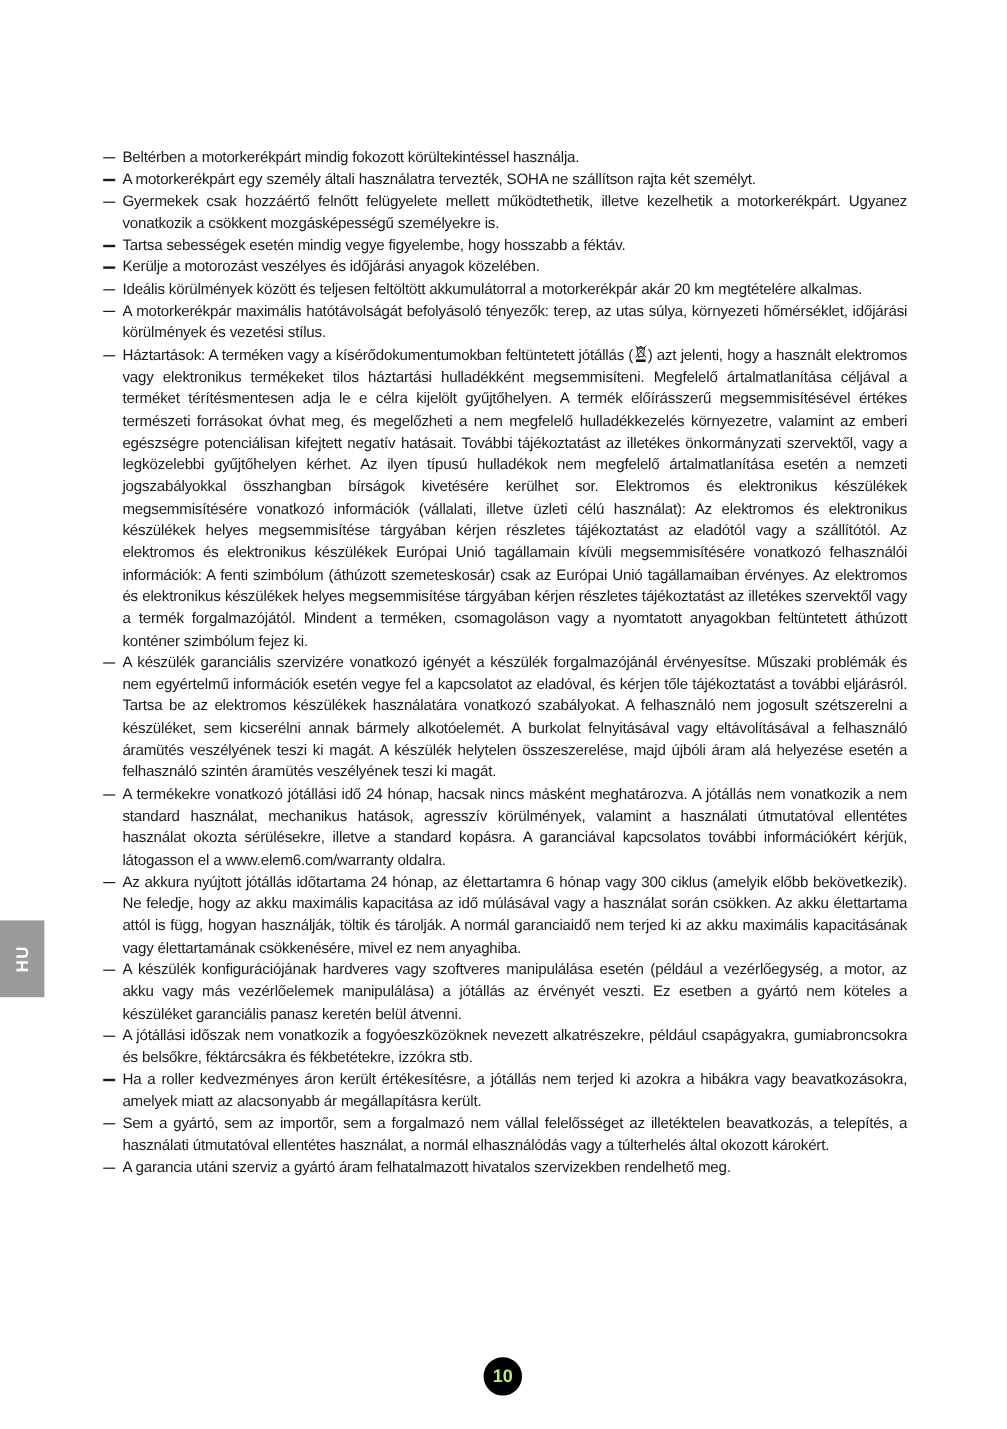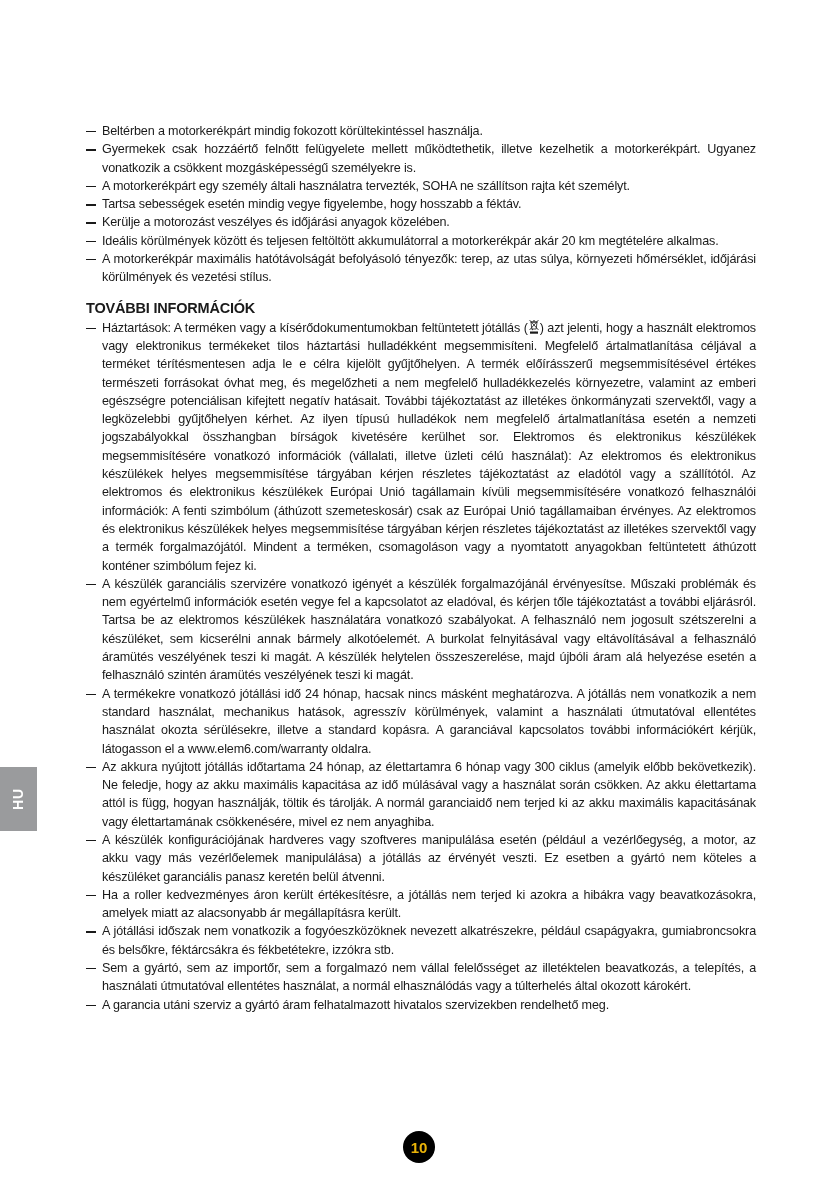--- a/index.html
+++ b/index.html
@@ -81,63 +81,62 @@
       letter-spacing: 1px;
     }
     .page-number {
       position: absolute;
       left: 403px;
       top: 1131px;
       width: 32px;
       height: 32px;
       border-radius: 50%;
       background: #000000;
-      color: #eab308;
+      color: #bef264;
       font-weight: bold;
       font-size: 15px;
       display: flex;
       align-items: center;
       justify-content: center;
     }
   </style>
 </head>
 <body>
 
 <div class="page">
 
   <ul class="list">
     <li class="item"><span class="dash"></span><span>Beltérben a motorkerékpárt mindig fokozott körültekintéssel használja.</span></li>
+    <li class="item"><span class="dash"></span><span>A motorkerékpárt egy személy általi használatra tervezték, SOHA ne szállítson rajta két személyt.</span></li>
     <li class="item"><span class="dash"></span><span>Gyermekek csak hozzáértő felnőtt felügyelete mellett működtethetik, illetve kezelhetik a motorkerékpárt. Ugyanez vonatkozik a csökkent mozgásképességű személyekre is.</span></li>
-    <li class="item"><span class="dash"></span><span>A motorkerékpárt egy személy általi használatra tervezték, SOHA ne szállítson rajta két személyt.</span></li>
     <li class="item"><span class="dash"></span><span>Tartsa sebességek esetén mindig vegye figyelembe, hogy hosszabb a féktáv.</span></li>
     <li class="item"><span class="dash"></span><span>Kerülje a motorozást veszélyes és időjárási anyagok közelében.</span></li>
     <li class="item"><span class="dash"></span><span>Ideális körülmények között és teljesen feltöltött akkumulátorral a motorkerékpár akár 20 km megtételére alkalmas.</span></li>
     <li class="item"><span class="dash"></span><span>A motorkerékpár maximális hatótávolságát befolyásoló tényezők: terep, az utas súlya, környezeti hőmérsék­let, időjárási körülmények és vezetési stílus.</span></li>
   </ul>
 
-  <h2 class="heading">TOVÁBBI INFORMÁCIÓK</h2>
   <ul class="list">
     <li class="item"><span class="dash"></span><span>Háztartások: A terméken vagy a kísérődokumentumokban feltüntetett jótállás (</span><svg class="bin-icon" viewBox="0 0 12 16">
         <path d="M3 3 L9 3 L8.2 10 L3.8 10 Z" fill="none" stroke="#1a1a1a" stroke-width="0.8"></path>
         <line x1="2.5" y1="3" x2="9.5" y2="3" stroke="#1a1a1a" stroke-width="0.8"></line>
         <line x1="5" y1="1.8" x2="7" y2="1.8" stroke="#1a1a1a" stroke-width="0.8"></line>
         <line x1="1.5" y1="1" x2="10.5" y2="11" stroke="#1a1a1a" stroke-width="0.8"></line>
         <line x1="10.5" y1="1" x2="1.5" y2="11" stroke="#1a1a1a" stroke-width="0.8"></line>
         <circle cx="4.3" cy="10.6" r="0.7" fill="#1a1a1a"></circle>
         <rect x="2" y="12.5" width="8" height="2.2" fill="#1a1a1a"></rect>
       </svg><span>) azt jelenti, hogy a használt elektromos vagy elektronikus termékeket tilos háztartási hulladékként megsemmisíteni. Megfelelő ártalmatlanítása céljával a terméket térítésmentesen adja le e célra kijelölt gyűjtőhelyen. A termék előírás­szerű megsemmisítésével értékes természeti forrásokat óvhat meg, és megelőzheti a nem megfelelő hulla­dékkezelés környezetre, valamint az emberi egészségre potenciálisan kifejtett negatív hatásait. További tá­jékoztatást az illetékes önkormányzati szervektől, vagy a legközelebbi gyűjtőhelyen kérhet. Az ilyen típusú hulladékok nem megfelelő ártalmatlanítása esetén a nemzeti jogszabályokkal összhangban bírságok kiveté­sére kerülhet sor. Elektromos és elektronikus készülékek megsemmisítésére vonatkozó információk (vállalati, illetve üzleti célú használat): Az elektromos és elektronikus készülékek helyes megsemmisítése tárgyában kérjen részletes tájékoztatást az eladótól vagy a szállítótól. Az elektromos és elektronikus készülékek Európai Unió tagállamain kívüli megsemmisítésére vonatkozó felhasználói információk: A fenti szimbólum (áthúzott szemeteskosár) csak az Európai Unió tagállamaiban érvényes. Az elektromos és elektronikus készülékek he­lyes megsemmisítése tárgyában kérjen részletes tájékoztatást az illetékes szervektől vagy a termék forgalma­zójától. Mindent a terméken, csomagoláson vagy a nyomtatott anyagokban feltüntetett áthúzott konténer szimbólum fejez ki.</span></li>
   </ul>
 
   <ul class="list">
     <li class="item"><span class="dash"></span><span>A készülék garanciális szervizére vonatkozó igényét a készülék forgalmazójánál érvényesítse. Műszaki problé­mák és nem egyértelmű információk esetén vegye fel a kapcsolatot az eladóval, és kérjen tőle tájékoztatást a további eljárásról. Tartsa be az elektromos készülékek használatára vonatkozó szabályokat. A felhasználó nem jogosult szétszerelni a készüléket, sem kicserélni annak bármely alkotóelemét. A burkolat felnyitásával vagy eltávolításával a felhasználó áramütés veszélyének teszi ki magát. A készülék helytelen összeszerelése, majd újbóli áram alá helyezése esetén a felhasználó szintén áramütés veszélyének teszi ki magát.</span></li>
     <li class="item"><span class="dash"></span><span>A termékekre vonatkozó jótállási idő 24 hónap, hacsak nincs másként meghatározva. A jótállás nem vo­natkozik a nem standard használat, mechanikus hatások, agresszív körülmények, valamint a használati útmutatóval ellentétes használat okozta sérülésekre, illetve a standard kopásra. A garanciával kapcsolatos további információkért kérjük, látogasson el a www.elem6.com/warranty oldalra.</span></li>
     <li class="item"><span class="dash"></span><span>Az akkura nyújtott jótállás időtartama 24 hónap, az élettartamra 6 hónap vagy 300 ciklus (amelyik előbb bekövetkezik). Ne feledje, hogy az akku maximális kapacitása az idő múlásával vagy a használat során csök­ken. Az akku élettartama attól is függ, hogyan használják, töltik és tárolják. A normál garanciaidő nem terjed ki az akku maximális kapacitásának vagy élettartamának csökkenésére, mivel ez nem anyaghiba.</span></li>
     <li class="item"><span class="dash"></span><span>A készülék konfigurációjának hardveres vagy szoftveres manipulálása esetén (például a vezérlőegység, a motor, az akku vagy más vezérlőelemek manipulálása) a jótállás az érvényét veszti. Ez esetben a gyártó nem köteles a készüléket garanciális panasz keretén belül átvenni.</span></li>
+    <li class="item"><span class="dash"></span><span>A jótállási időszak nem vonatkozik a fogyóeszközöknek nevezett alkatrészekre, például csapágyakra, gumia­broncsokra és belsőkre, féktárcsákra és fékbetétekre, izzókra stb.</span></li>
     <li class="item"><span class="dash"></span><span>Ha a roller kedvezményes áron került értékesítésre, a jótállás nem terjed ki azokra a hibákra vagy beavatko­zásokra, amelyek miatt az alacsonyabb ár megállapításra került.</span></li>
-    <li class="item"><span class="dash"></span><span>A jótállási időszak nem vonatkozik a fogyóeszközöknek nevezett alkatrészekre, például csapágyakra, gumia­broncsokra és belsőkre, féktárcsákra és fékbetétekre, izzókra stb.</span></li>
     <li class="item"><span class="dash"></span><span>Sem a gyártó, sem az importőr, sem a forgalmazó nem vállal felelősséget az illetéktelen beavatkozás, a tele­pítés, a használati útmutatóval ellentétes használat, a normál elhasználódás vagy a túlterhelés által okozott károkért.</span></li>
     <li class="item"><span class="dash"></span><span>A garancia utáni szerviz a gyártó áram felhatalmazott hivatalos szervizekben rendelhető meg.</span></li>
   </ul>
 </div>
 
 <div class="side-tab">
   <span>HU</span>
 </div>
 
 <div class="page-number">10</div>

